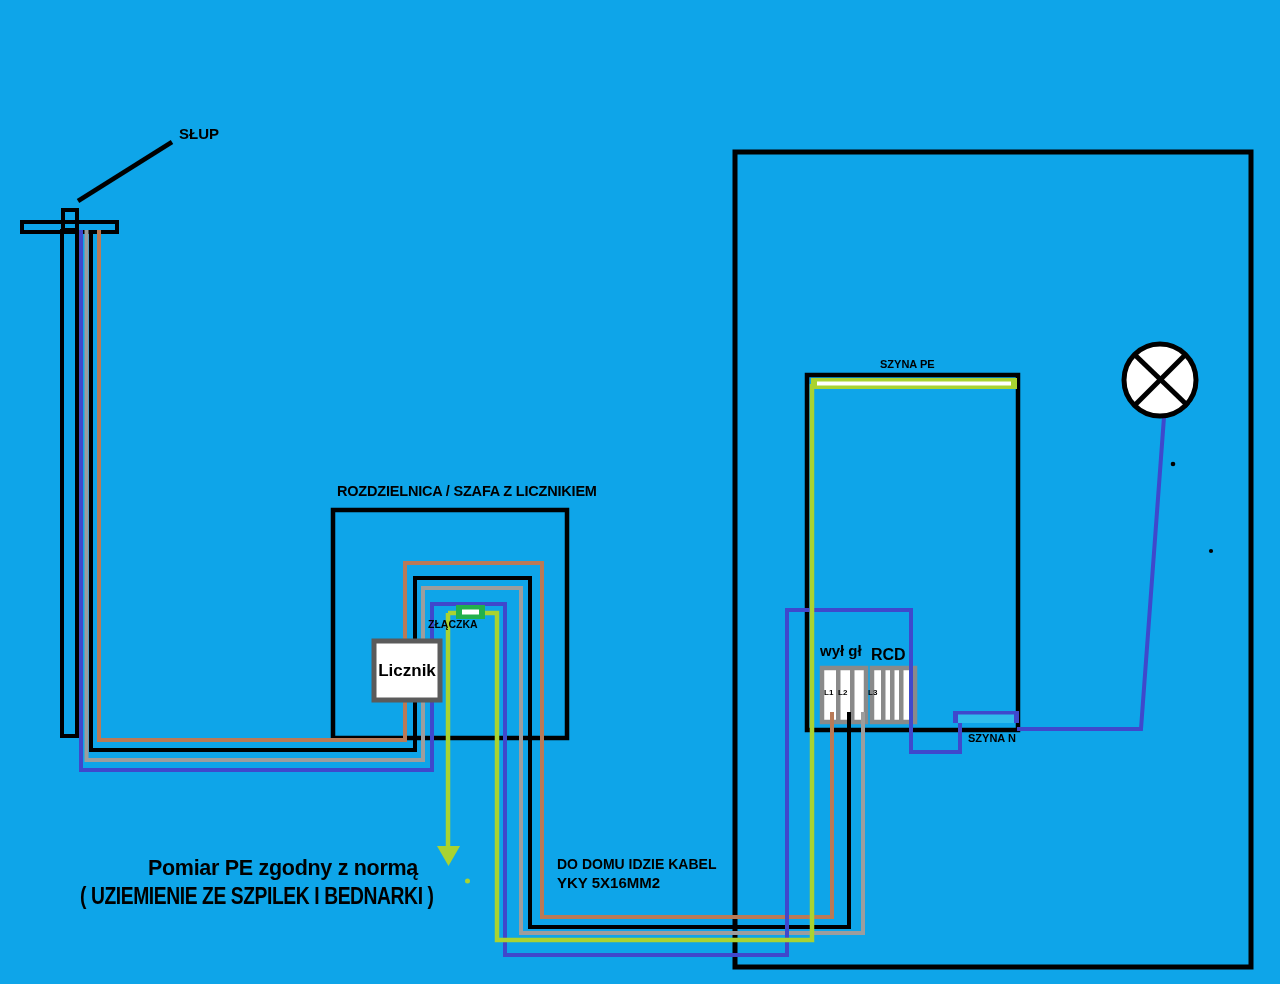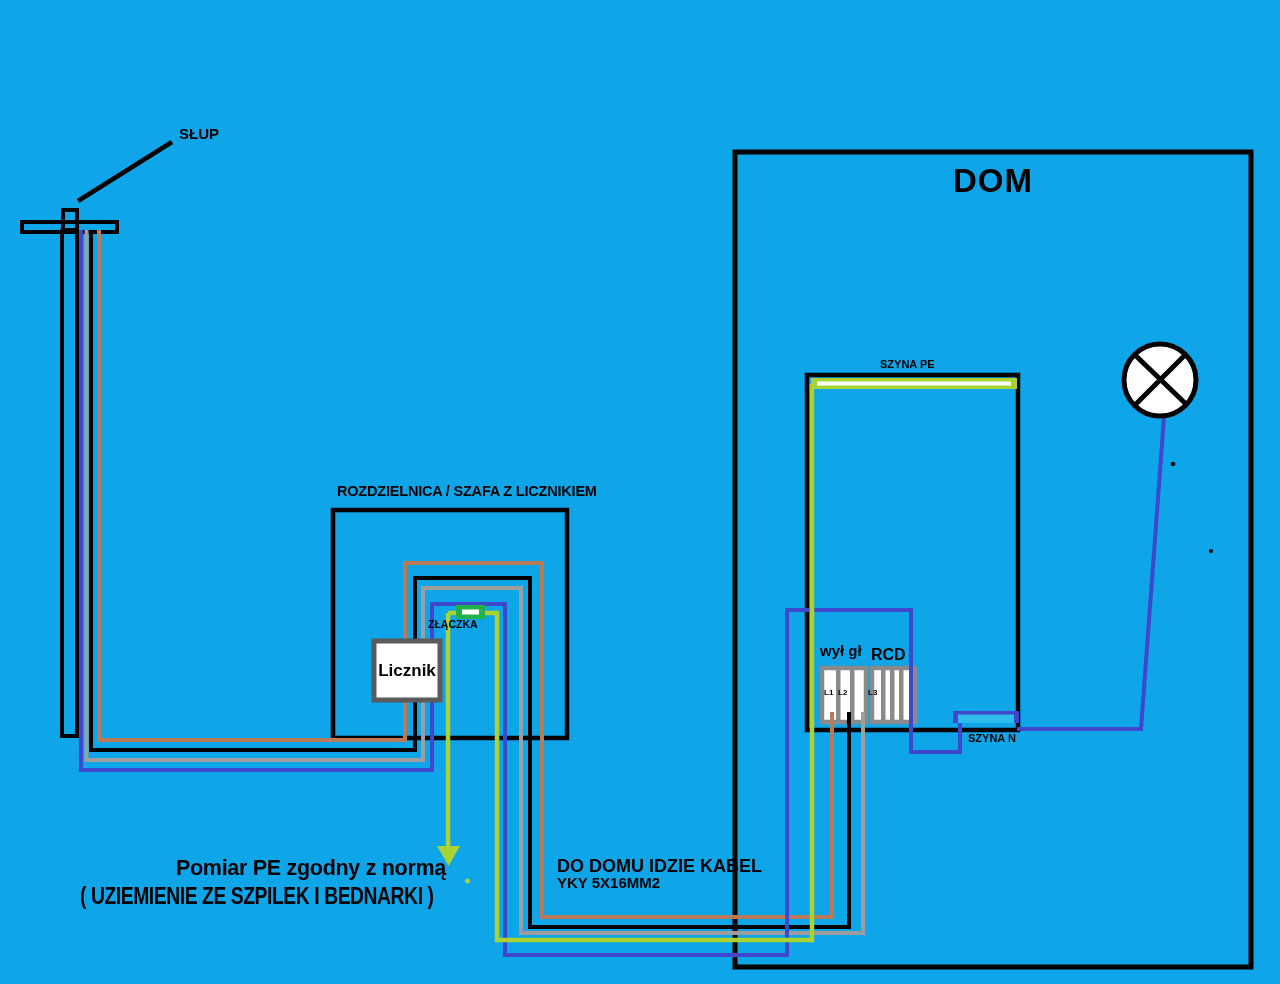--- a/index.html
+++ b/index.html
@@ -22,23 +22,23 @@
   .lbl-zlaczka{left:428px;top:619px;font-size:10.5px;}
   .lbl-licznik{left:374px;top:641px;width:66px;height:59px;display:flex;align-items:center;justify-content:center;font-size:17px;}
   .lbl-szyna-pe{left:880px;top:359px;font-size:11px;}
   .lbl-wyl-gl{left:820px;top:643px;font-size:15px;}
   .lbl-rcd{left:871px;top:647px;font-size:16px;}
   .lbl-cell{position:absolute;z-index:2;color:#000;font-weight:bold;font-size:8px;}
   .lbl-l1{left:824px;top:688px;}
   .lbl-l2{left:838px;top:688px;}
   .lbl-l3{left:853px;top:688px;padding-left:15px;}
   .lbl-szyna-n{left:968px;top:733px;font-size:11px;}
-  .lbl-pomiar{left:176px;top:857px;font-size:21.5px;letter-spacing:-0.3px;}
+  .lbl-pomiar{left:148px;top:857px;font-size:21.5px;letter-spacing:-0.3px;}
   .lbl-pomiar-sub{left:80px;top:884px;font-size:23.5px;transform:scaleX(0.82);transform-origin:left top;letter-spacing:-0.5px;}
-  .lbl-kabel1{left:557px;top:857px;font-size:18px;}
+  .lbl-kabel1{left:557px;top:857px;font-size:14px;}
   .lbl-kabel2{left:557px;top:875px;font-size:15px;}
 </style>
 </head>
 <body>
 
 <div id="canvas">
 
   <svg id="diagram-svg" width="1280" height="984" viewBox="0 0 1280 984">
 
     <rect x="333" y="510" width="234" height="228" fill="none" style="stroke:var(--c-black,#000)" stroke-width="4.5"></rect>
@@ -96,21 +96,20 @@
       <circle cx="1160" cy="380" r="36" fill="#ffffff" style="stroke:var(--c-black,#000)" stroke-width="5"></circle>
       <line x1="1134.5" y1="354.5" x2="1188" y2="406" style="stroke:var(--c-black,#000)" stroke-width="5"></line>
       <line x1="1185.5" y1="354.5" x2="1134.5" y2="405.5" style="stroke:var(--c-black,#000)" stroke-width="5"></line>
     </g>
 
     <circle cx="1173" cy="464" r="2.3" style="fill:var(--c-black,#000)"></circle>
     <circle cx="1211" cy="551" r="2.1" style="fill:var(--c-black,#000)"></circle>
   </svg>
 
   <div class="lbl lbl-slup">SŁUP</div>
-  <div class="lbl lbl-dom">DOM</div>
   <div class="lbl lbl-rozdzielnica">ROZDZIELNICA / SZAFA Z LICZNIKIEM</div>
   <div class="lbl lbl-zlaczka">ZŁĄCZKA</div>
   <div class="lbl lbl-licznik">Licznik</div>
   <div class="lbl lbl-szyna-pe">SZYNA PE</div>
   <div class="lbl lbl-wyl-gl">wył gł</div>
   <div class="lbl lbl-rcd">RCD</div>
   <div class="lbl-cell lbl-l1">L1</div>
   <div class="lbl-cell lbl-l2">L2</div>
   <div class="lbl-cell lbl-l3">L3</div>
   <div class="lbl lbl-szyna-n">SZYNA N</div>

